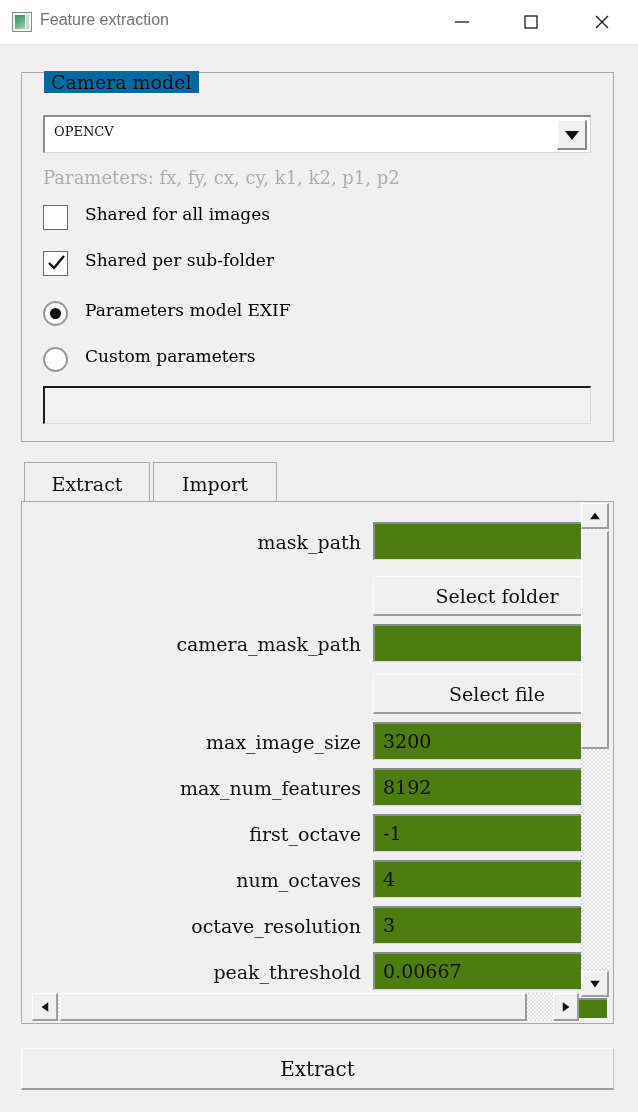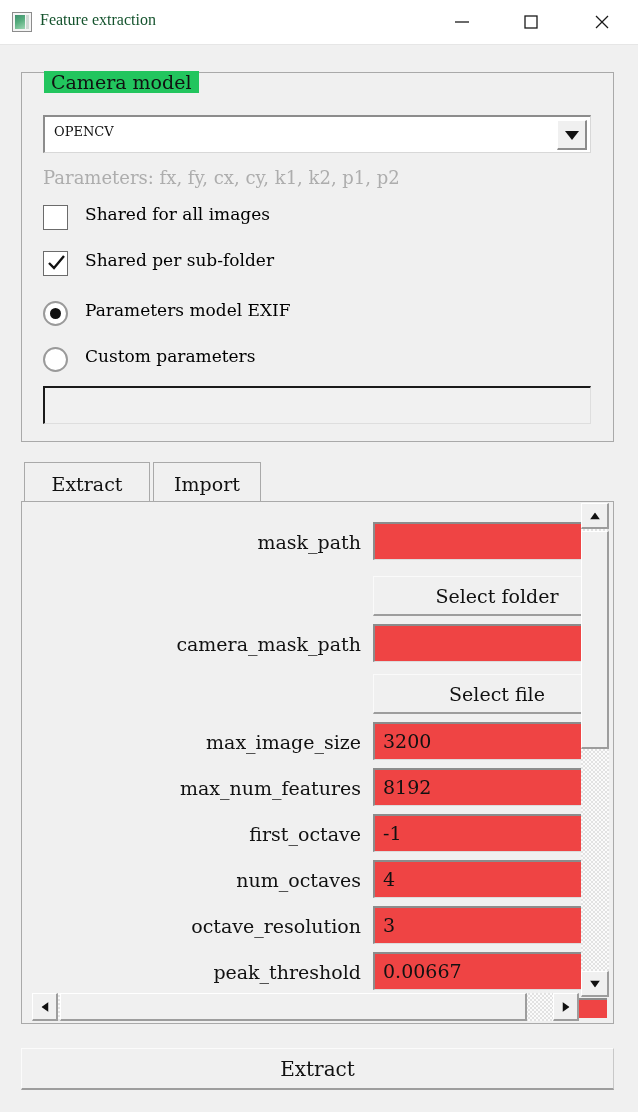--- a/index.html
+++ b/index.html
@@ -46,23 +46,23 @@
   .app-icon b {
     position: absolute;
     left: 13px; top: 2px;
     width: 3px; height: 14px;
     background: #cfd9d4;
     display: block;
   }
   .title-text {
     position: absolute;
     left: 40px; top: 11px;
-    font-family: Liberation Serif, serif;
+    font-family: Liberation Sans, sans-serif;
     font-size: 16px;
-    color: #14532d;
+    color: #737373;
     white-space: nowrap;
   }
   .winbtn {
     position: absolute;
     top: 0; height: 44px; width: 46px;
     cursor: default;
   }
   .winbtn-min { left: 439px; }
   .winbtn-max { left: 508px; }
   .winbtn-close { left: 579px; }
@@ -72,21 +72,21 @@
   .groupbox {
     position: absolute;
     left: 21px; top: 72px;
     width: 593px; height: 370px;
     border: 1px solid #a9a9a9;
     box-sizing: border-box;
   }
   .groupbox-title {
     position: absolute;
     left: 44px; top: 71px;
-    background: #22c55e;
+    background: #0369a1;
     padding: 0 7px;
     font-size: 19px;
     color: #111;
     line-height: 22px;
     white-space: nowrap;
   }
 
   
   .combobox {
     position: absolute;
@@ -201,21 +201,21 @@
     border-left: 1px solid #a9a9a9;
     border-right: 1px solid #a9a9a9;
     box-sizing: border-box;
     text-align: center;
     font-size: 19px;
     color: #111;
     line-height: 42px;
     white-space: nowrap;
   }
   .tab-extract { left: 3px; width: 126px; }
-  .tab-import  { left: 132px; width: 108px; }
+  .tab-import  { left: 132px; width: 124px; }
 
   .tabpane {
     position: absolute;
     left: 21px; top: 501px;
     width: 593px; height: 523px;
     border: 1px solid #a9a9a9;
     box-sizing: border-box;
     background: #f0f0f0;
   }
   .tabpane-inner {
@@ -238,21 +238,21 @@
     width: 320px;
     text-align: right;
     font-size: 19px;
     color: #111;
     white-space: nowrap;
   }
   .pfield {
     position: absolute;
     left: 332px; top: 0;
     width: 248px; height: 38px;
-    background: #ef4444;
+    background: #4d7c0f;
     border-top: 2px solid #8c8c8c;
     border-left: 2px solid #8c8c8c;
     border-right: 1px solid #dcdcdc;
     border-bottom: 1px solid #dcdcdc;
     box-sizing: border-box;
   }
   .pfield .pval {
     position: absolute;
     left: 8px; top: 6px;
     font-size: 19px;

